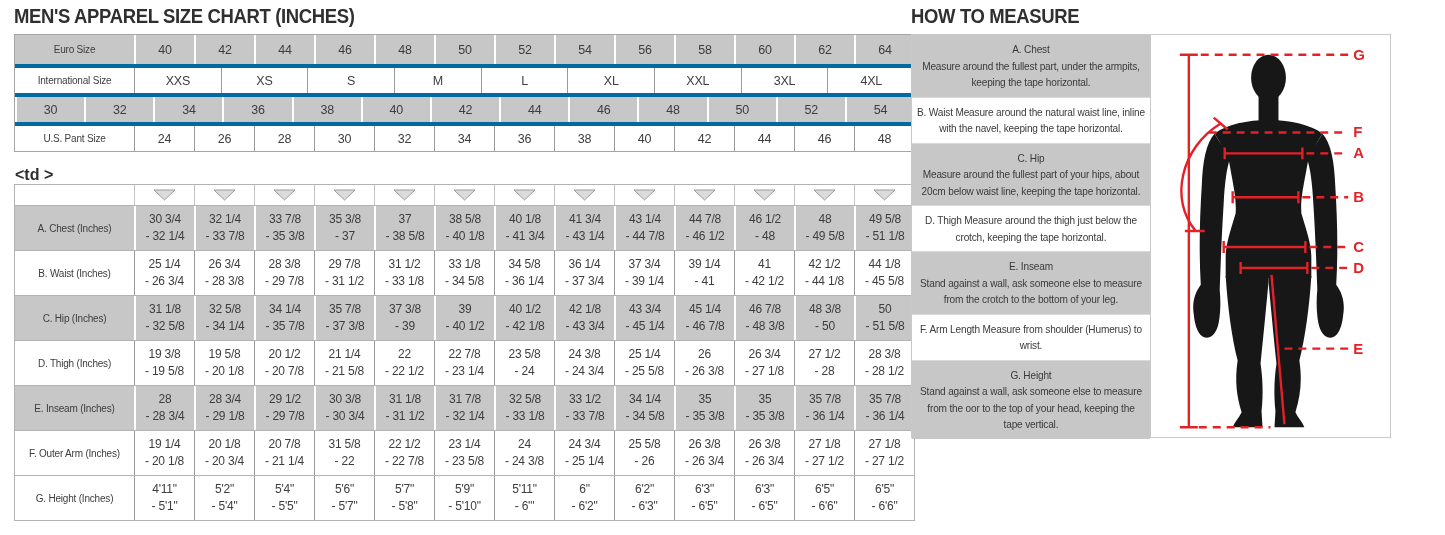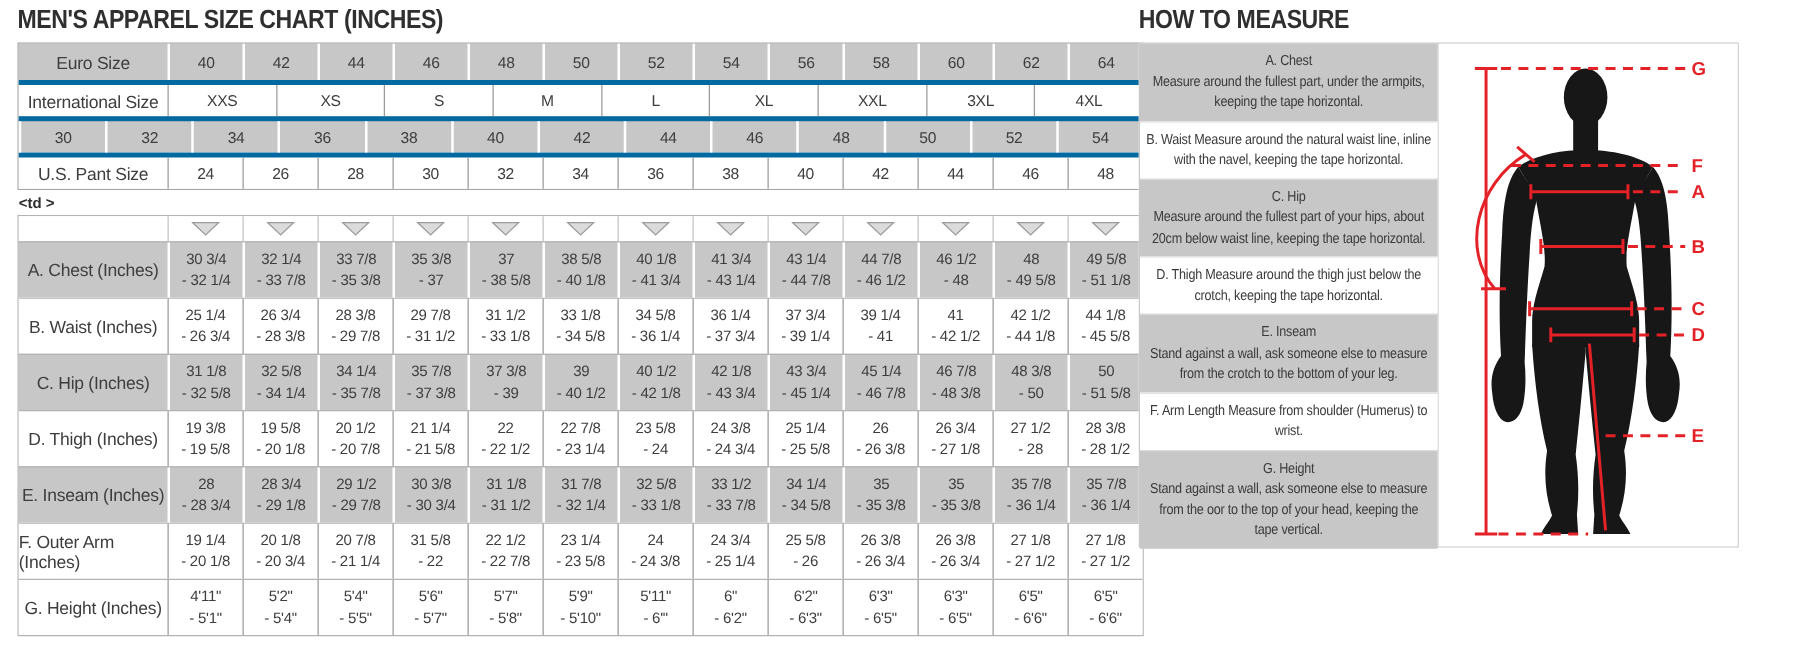--- a/index.html
+++ b/index.html
@@ -16,33 +16,33 @@
   }
   .left  { position:absolute; left:14px; top:5px;  width:901px; }
   .right { position:absolute; left:911px; top:5px; width:480px; }
 
   
   .conv { margin-top:7px; border:1px solid #a6a6a6; }
   .conv-row { display:flex; height:29px; }
   .conv-row + .conv-row { border-top:4px solid #0369a1; }
   .row-label{
     width:119px; flex:none; display:flex; align-items:center; justify-content:center;
-    font-size:14px;
+    font-size:10px;
   }
   .cells { flex:1; display:flex; }
   .cells .cell{
     flex:1; display:flex; align-items:center; justify-content:center; font-size:12.5px;
   }
   .shaded { background:#c7c7c7; }
   .plain  { background:#ffffff; }
   .conv-row.shaded .cell { border-left:2px solid #ffffff; }
   .conv-row.plain  .cell { border-left:1px solid #9a9a9a; }
 
   
-  .artifact { margin:4px 0 3px 1px; font-size:12px; font-weight:700; color:#2e2e2e; letter-spacing:0; line-height:13px; }
+  .artifact { margin:16px 0 3px 1px; font-size:16px; font-weight:700; color:#2e2e2e; letter-spacing:0; line-height:13px; }
 
   
   .meas { border:1px solid #b3b3b3; }
   .m-hrow { display:flex; height:20px; background:#fff; }
   .m-hrow .hcell{
     flex:1; display:flex; align-items:center; justify-content:center;
     border-left:1px solid #c4c4c4;
   }
   .tri { display:flex; align-items:center; }
   .m-row { display:flex; height:45px; border-top:1px solid #b3b3b3; }

